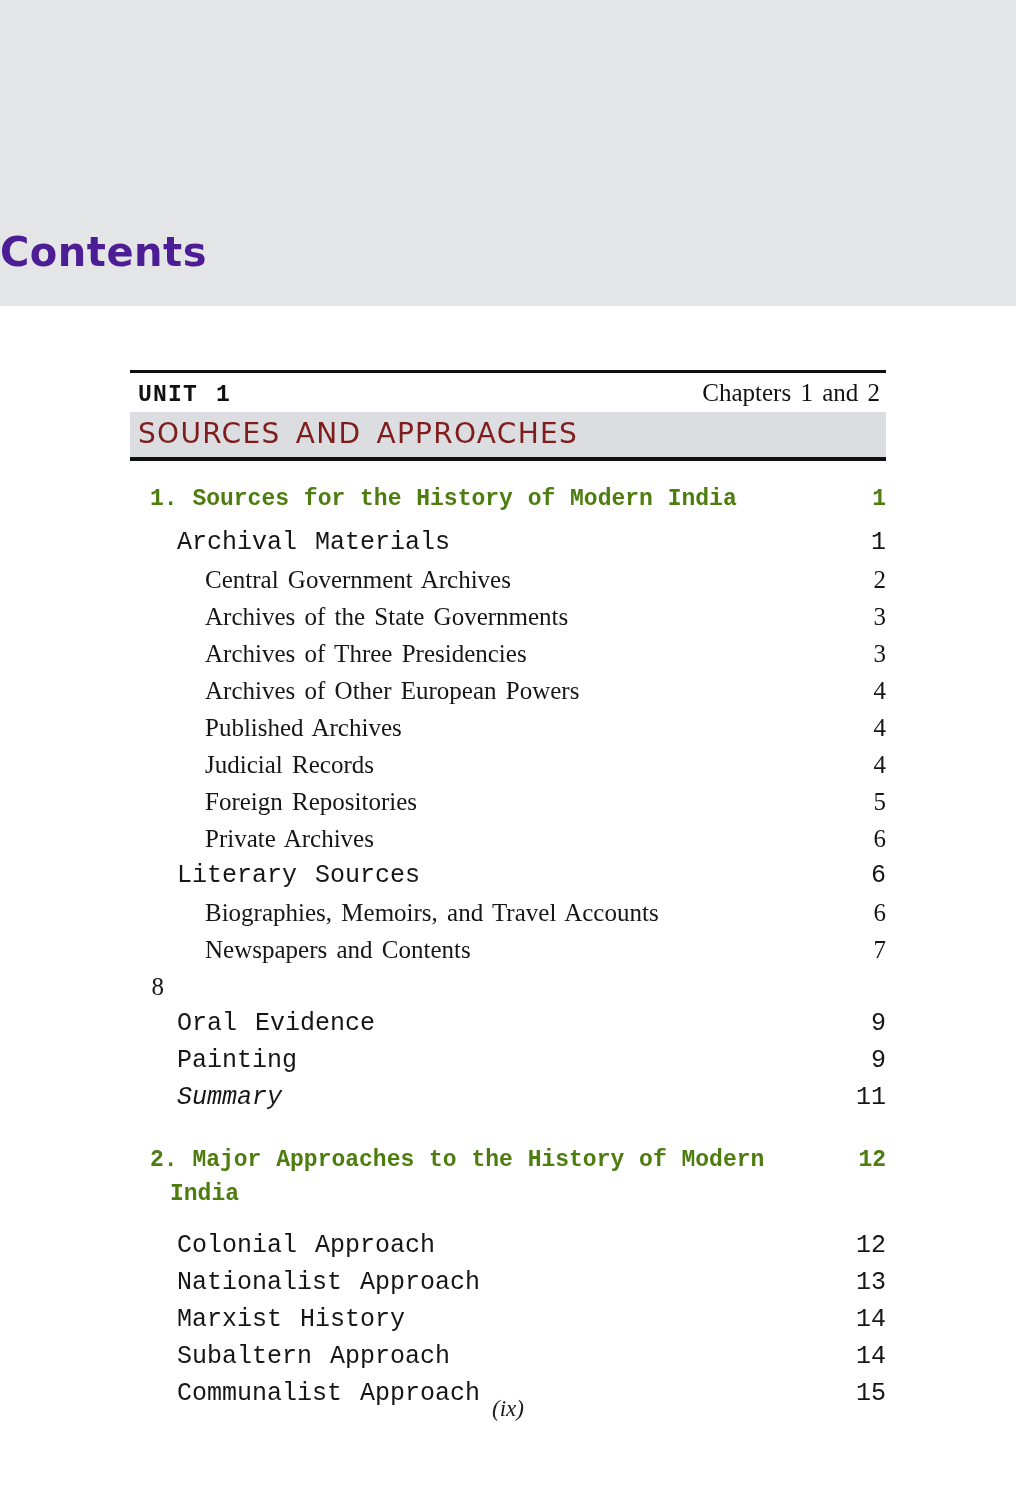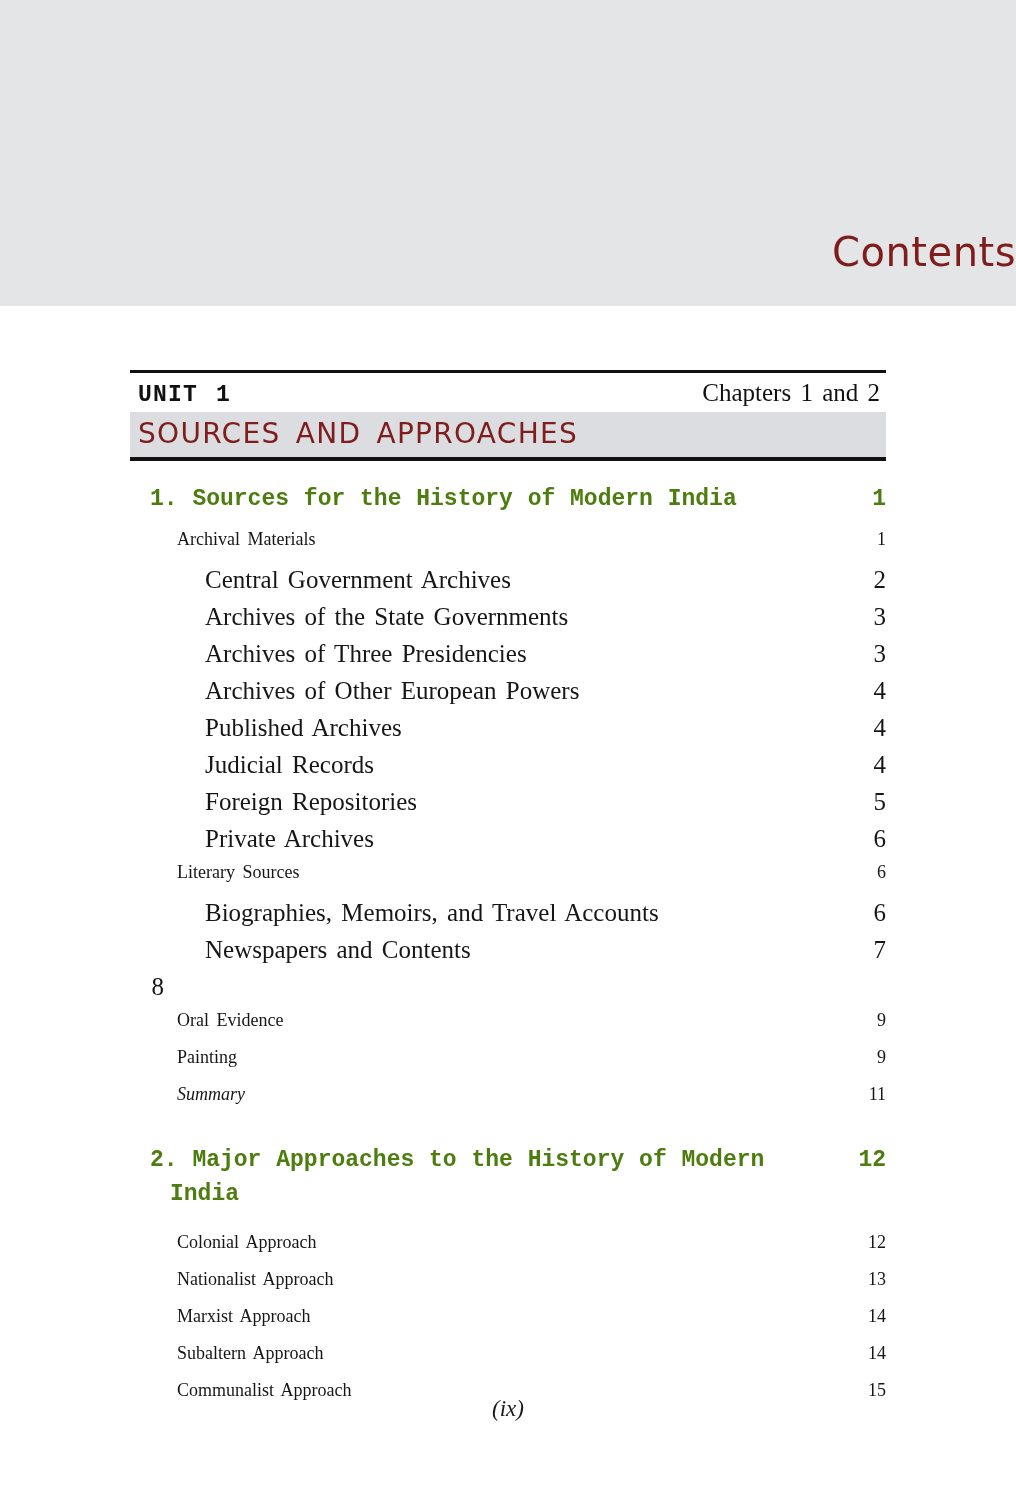--- a/index.html
+++ b/index.html
@@ -20,26 +20,26 @@
     position: absolute;
     left: 0; top: 0;
     width: 1016px;
     height: 306px;
     background: #e4e5e7;
   }
   #contents-title {
     position: absolute;
     left: 0; top: 232px;
     width: 1016px;
-    text-align: right;
+    text-align: left;
     font-family: "DejaVu Sans", sans-serif;
-    font-weight: normal;
+    font-weight: bold;
     font-size: 40px;
     letter-spacing: 0.5px;
-    color: #7f1d1d;
+    color: #4c1d95;
     line-height: 1;
   }
 
   
   #page {
     position: absolute;
     left: 130px;
     top: 370px;
     width: 756px;
   }
@@ -121,22 +121,22 @@
   .row.chapter .label {
     padding-left: 20px;
     text-indent: -20px;
     margin-left: 20px;
     line-height: 1.45;
   }
   .row.chapter .pageno { font-size: 23px; }
 
   
   .row.lvl1 {
-    font-family: Liberation Serif, serif;
-    font-size: 18px;
+    font-family: Liberation Mono, monospace;
+    font-size: 25px;
     color: #161616;
     line-height: 1;
     height: 37px;
     word-spacing: 3px;
   }
   .row.lvl1 .label { padding-left: 47px; }
 
   
   .row.lvl2 {
     font-family: "Liberation Serif", serif;
@@ -262,21 +262,21 @@
       </div>
       <div class="row lvl1 gap-before">
         <span class="label">Colonial Approach</span>
         <span class="pageno">12</span>
       </div>
       <div class="row lvl1">
         <span class="label">Nationalist Approach</span>
         <span class="pageno">13</span>
       </div>
       <div class="row lvl1">
-        <span class="label">Marxist Approach</span>
+        <span class="label">Marxist History</span>
         <span class="pageno">14</span>
       </div>
       <div class="row lvl1">
         <span class="label">Subaltern Approach</span>
         <span class="pageno">14</span>
       </div>
       <div class="row lvl1">
         <span class="label">Communalist Approach</span>
         <span class="pageno">15</span>
       </div>

